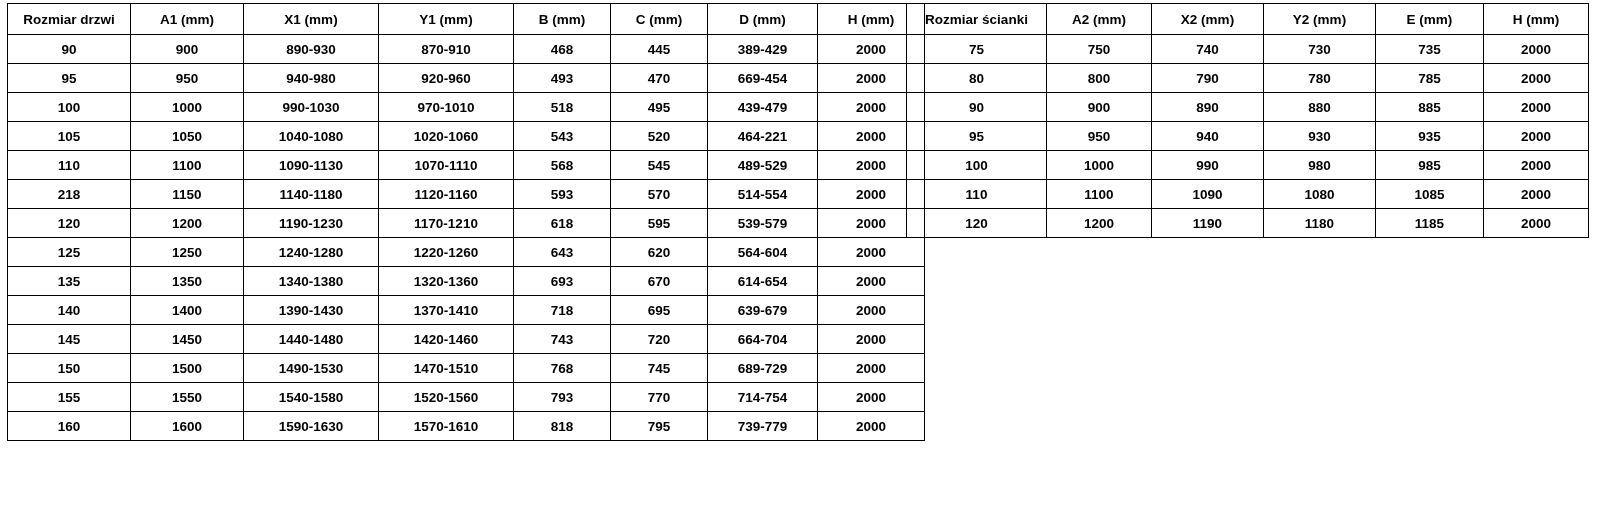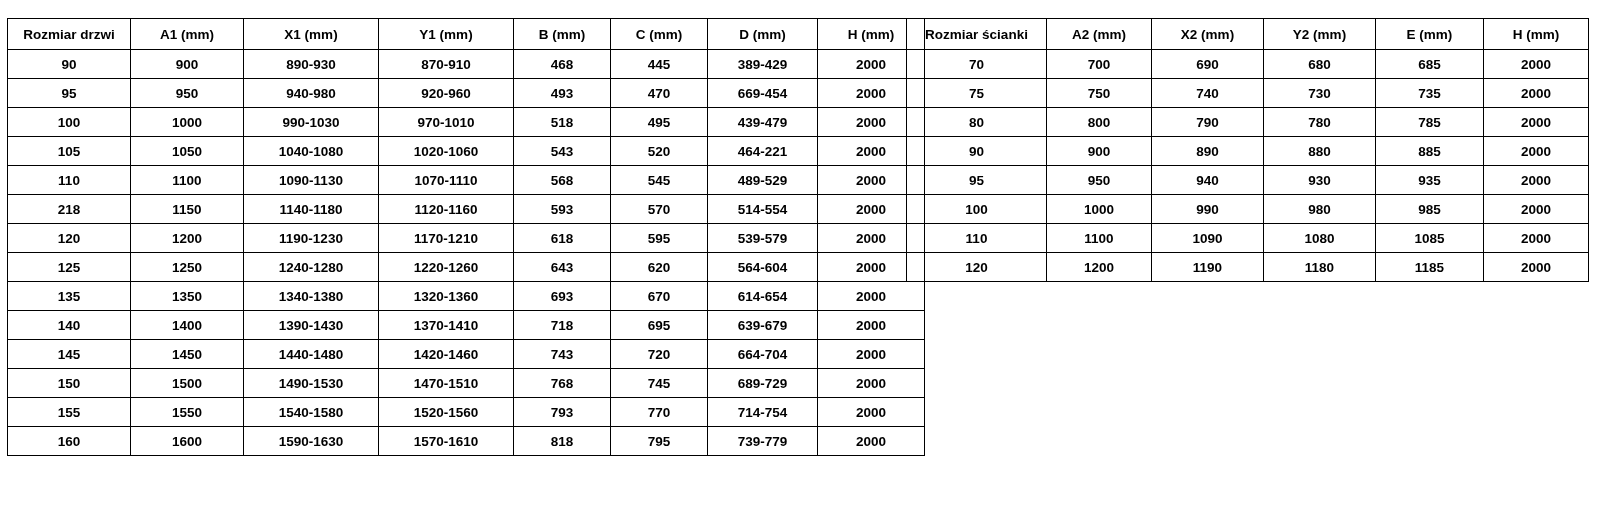--- a/index.html
+++ b/index.html
@@ -15,21 +15,20 @@
     overflow: hidden;
   }
   .page {
     position: relative;
     width: 1600px;
     height: 514px;
   }
   table.spec {
     border-collapse: collapse;
     table-layout: fixed;
-    margin-top: 15px;
   }
   table.spec th,
   table.spec td {
     border: 1px solid #000000;
     text-align: center;
     vertical-align: middle;
     font-size: 13.5px;
     height: 28px;
     padding: 0 4px;
     white-space: nowrap;
@@ -256,28 +255,20 @@
           <th>Rozmiar ścianki</th>
           <th>A2 (mm)</th>
           <th>X2 (mm)</th>
           <th>Y2 (mm)</th>
           <th>E (mm)</th>
           <th>H (mm)</th>
         </tr>
     </thead>
     <tbody id="walls-body">
         <tr>
-          <td>70</td>
-          <td>700</td>
-          <td>690</td>
-          <td>680</td>
-          <td>685</td>
-          <td>2000</td>
-        </tr>
-        <tr>
           <td>75</td>
           <td>750</td>
           <td>740</td>
           <td>730</td>
           <td>735</td>
           <td>2000</td>
         </tr>
         <tr>
           <td>80</td>
           <td>800</td>

